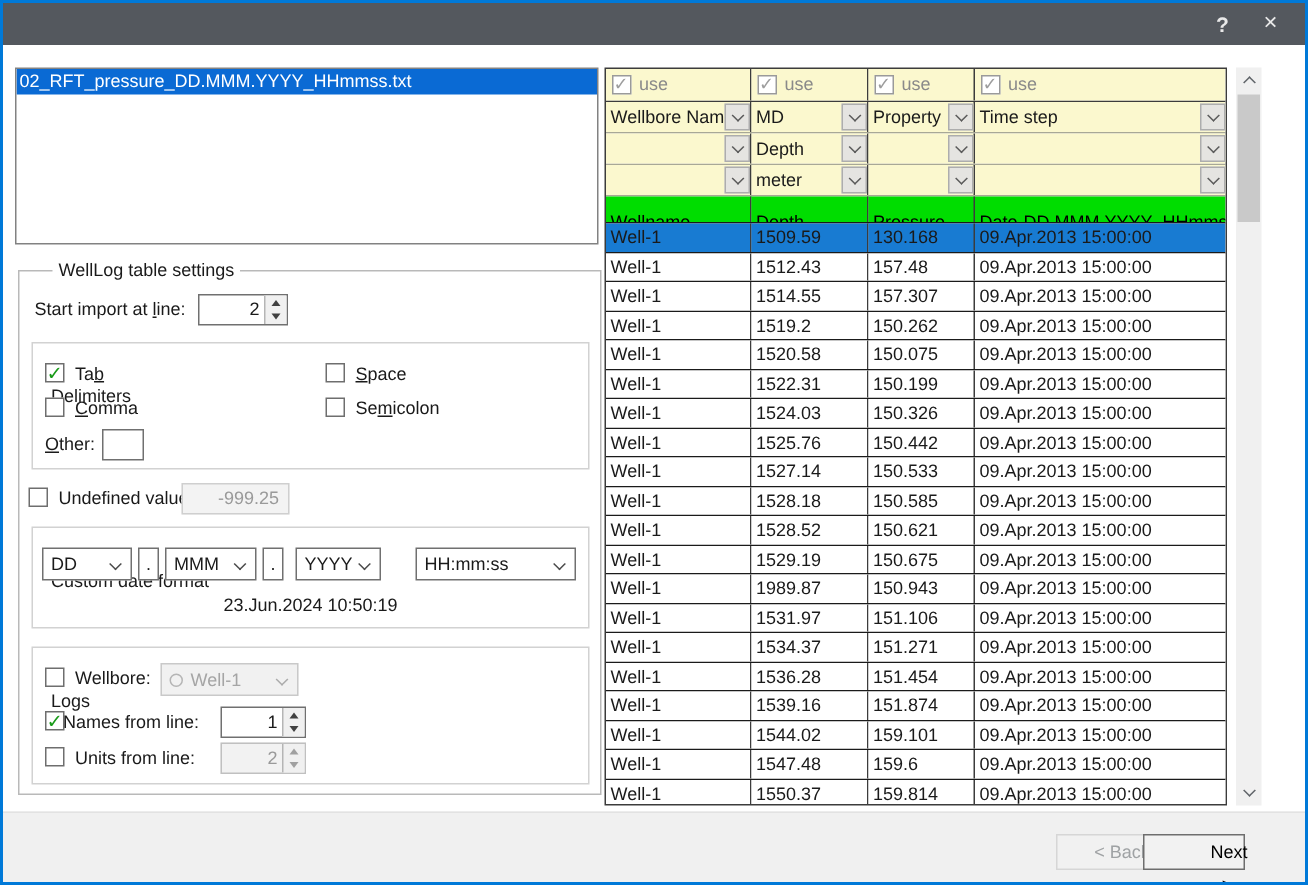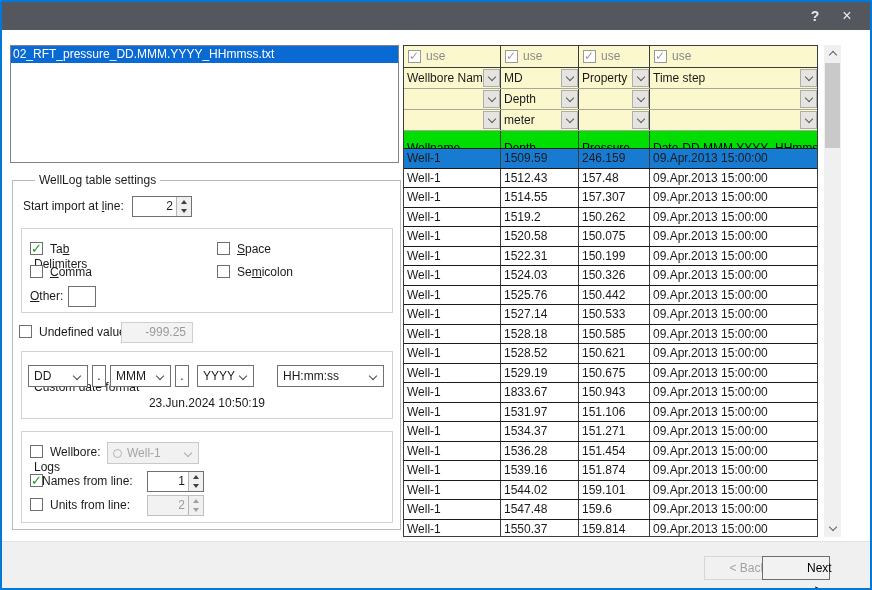--- a/index.html
+++ b/index.html
@@ -310,21 +310,21 @@
           <div>Wellname</div>
           <div>Depth</div>
           <div>Pressure</div>
           <div>Date-DD.MMM.YYYY_HHmmss</div>
         </div>
 
         <div>
             <div class="trow data-row selected">
               <div>Well-1</div>
               <div>1509.59</div>
-              <div>246.159</div>
+              <div>130.168</div>
               <div>09.Apr.2013 15:00:00</div>
             </div>
             <div class="trow data-row">
               <div>Well-1</div>
               <div>1512.43</div>
               <div>157.48</div>
               <div>09.Apr.2013 15:00:00</div>
             </div>
             <div class="trow data-row">
               <div>Well-1</div>
@@ -381,21 +381,21 @@
               <div>09.Apr.2013 15:00:00</div>
             </div>
             <div class="trow data-row">
               <div>Well-1</div>
               <div>1529.19</div>
               <div>150.675</div>
               <div>09.Apr.2013 15:00:00</div>
             </div>
             <div class="trow data-row">
               <div>Well-1</div>
-              <div>1833.67</div>
+              <div>1989.87</div>
               <div>150.943</div>
               <div>09.Apr.2013 15:00:00</div>
             </div>
             <div class="trow data-row">
               <div>Well-1</div>
               <div>1531.97</div>
               <div>151.106</div>
               <div>09.Apr.2013 15:00:00</div>
             </div>
             <div class="trow data-row">

